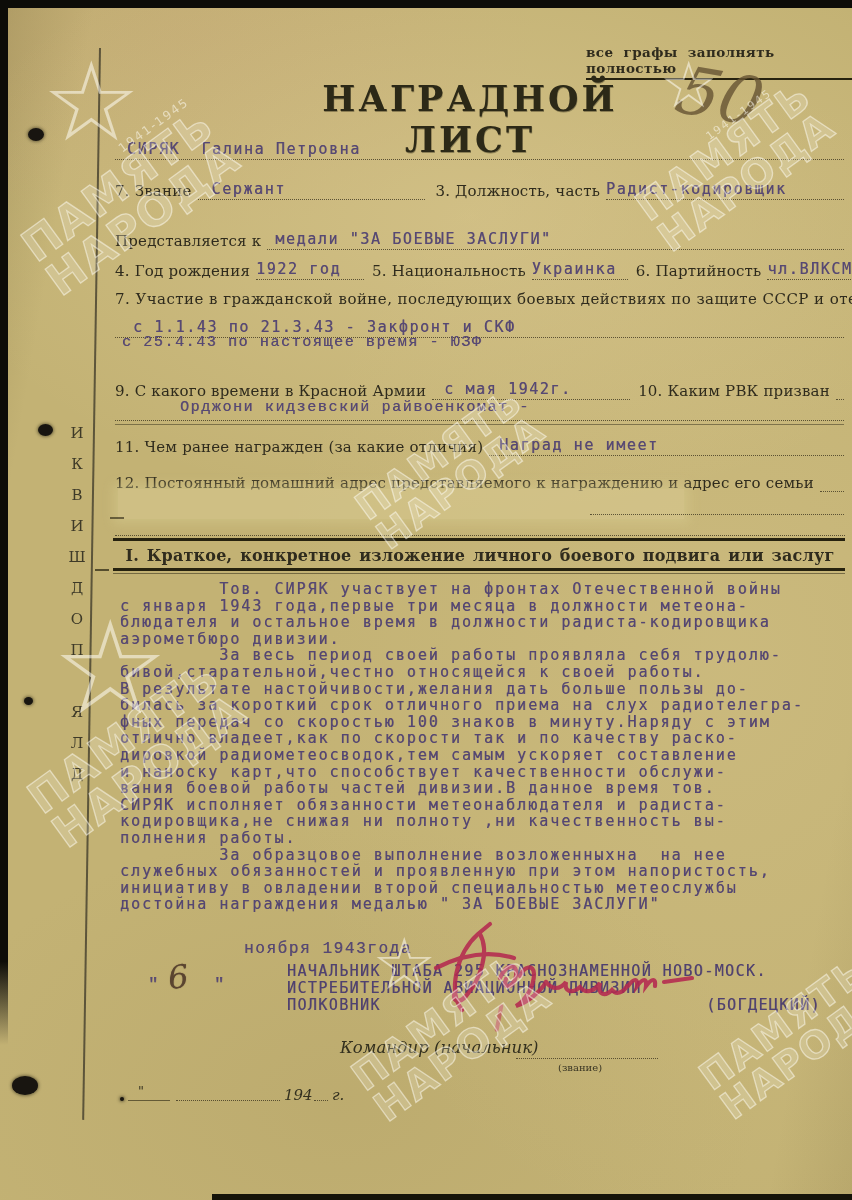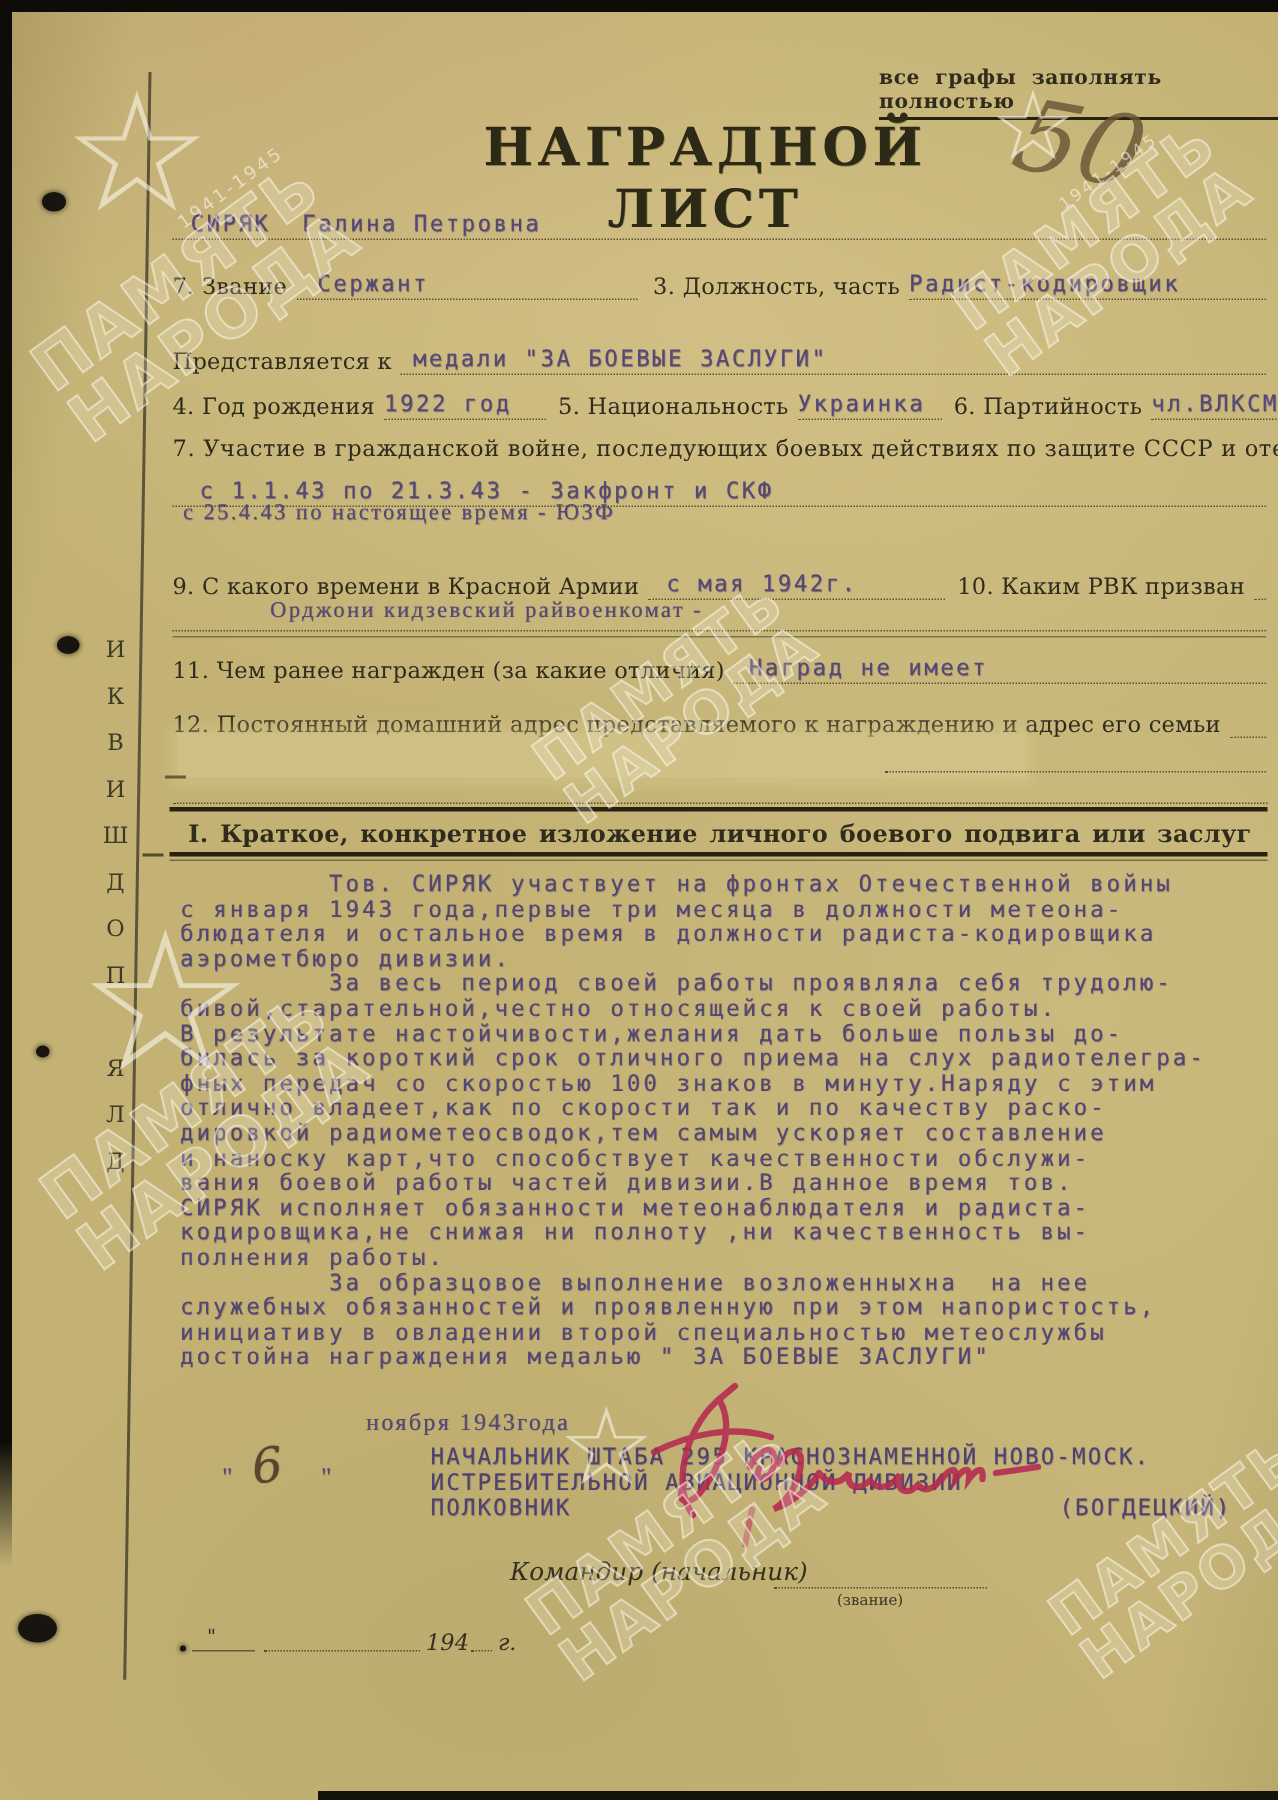--- a/index.html
+++ b/index.html
@@ -30,21 +30,21 @@
   .pageno{left:678px;top:58px;font-style:italic;font-size:66px;color:rgba(104,86,52,.82);
     transform:rotate(10deg) skewX(-6deg);font-family:"DejaVu Serif",serif;}
   .title{left:250px;top:78px;width:440px;text-align:center;font-weight:bold;font-size:35px;
     letter-spacing:3px;color:#2c2917;text-shadow:.5px .5px 0 rgba(44,41,23,.4);}
   .row{position:absolute;left:115px;right:8px;display:flex;align-items:flex-end;font-size:15px;
     letter-spacing:.2px;}
   .lbl{white-space:nowrap;padding-right:6px;}
   .fill{flex:1;border-bottom:1.5px dotted rgba(48,42,24,.72);white-space:nowrap;padding-bottom:1px;}
   .typed{font-family:"DejaVu Sans Mono", monospace;color:#564874;letter-spacing:1.6px;
     white-space:pre;text-shadow:.4px .4px .6px rgba(62,46,104,.55);font-size:15px;}
-  .typedline{font-family:Liberation Serif, serif;color:#564874;letter-spacing:1.6px;
+  .typedline{font-family:Liberation Mono, monospace;color:#564874;letter-spacing:1.6px;
     white-space:pre;text-shadow:.4px .4px .6px rgba(62,46,104,.55);font-size:15px;position:absolute;}
   .dots{position:absolute;border-bottom:1.5px dotted rgba(48,42,24,.72);}
   .solidline{position:absolute;background:#26220f;}
   .erased{left:118px;top:489px;width:566px;height:30px;background:rgba(216,203,145,.55);
     box-shadow:0 0 10px 5px rgba(216,203,145,.45);}
   .sechead{left:115px;top:546px;width:730px;text-align:center;font-weight:bold;font-size:16px;
     letter-spacing:.2px;word-spacing:2px;}
   .body-block{left:120px;top:581px;width:732px;font-family:"DejaVu Sans Mono",monospace;
     font-size:15px;line-height:16.6px;letter-spacing:2px;color:#544673;white-space:pre-wrap;
     text-shadow:.4px .4px .6px rgba(62,46,104,.5);}

